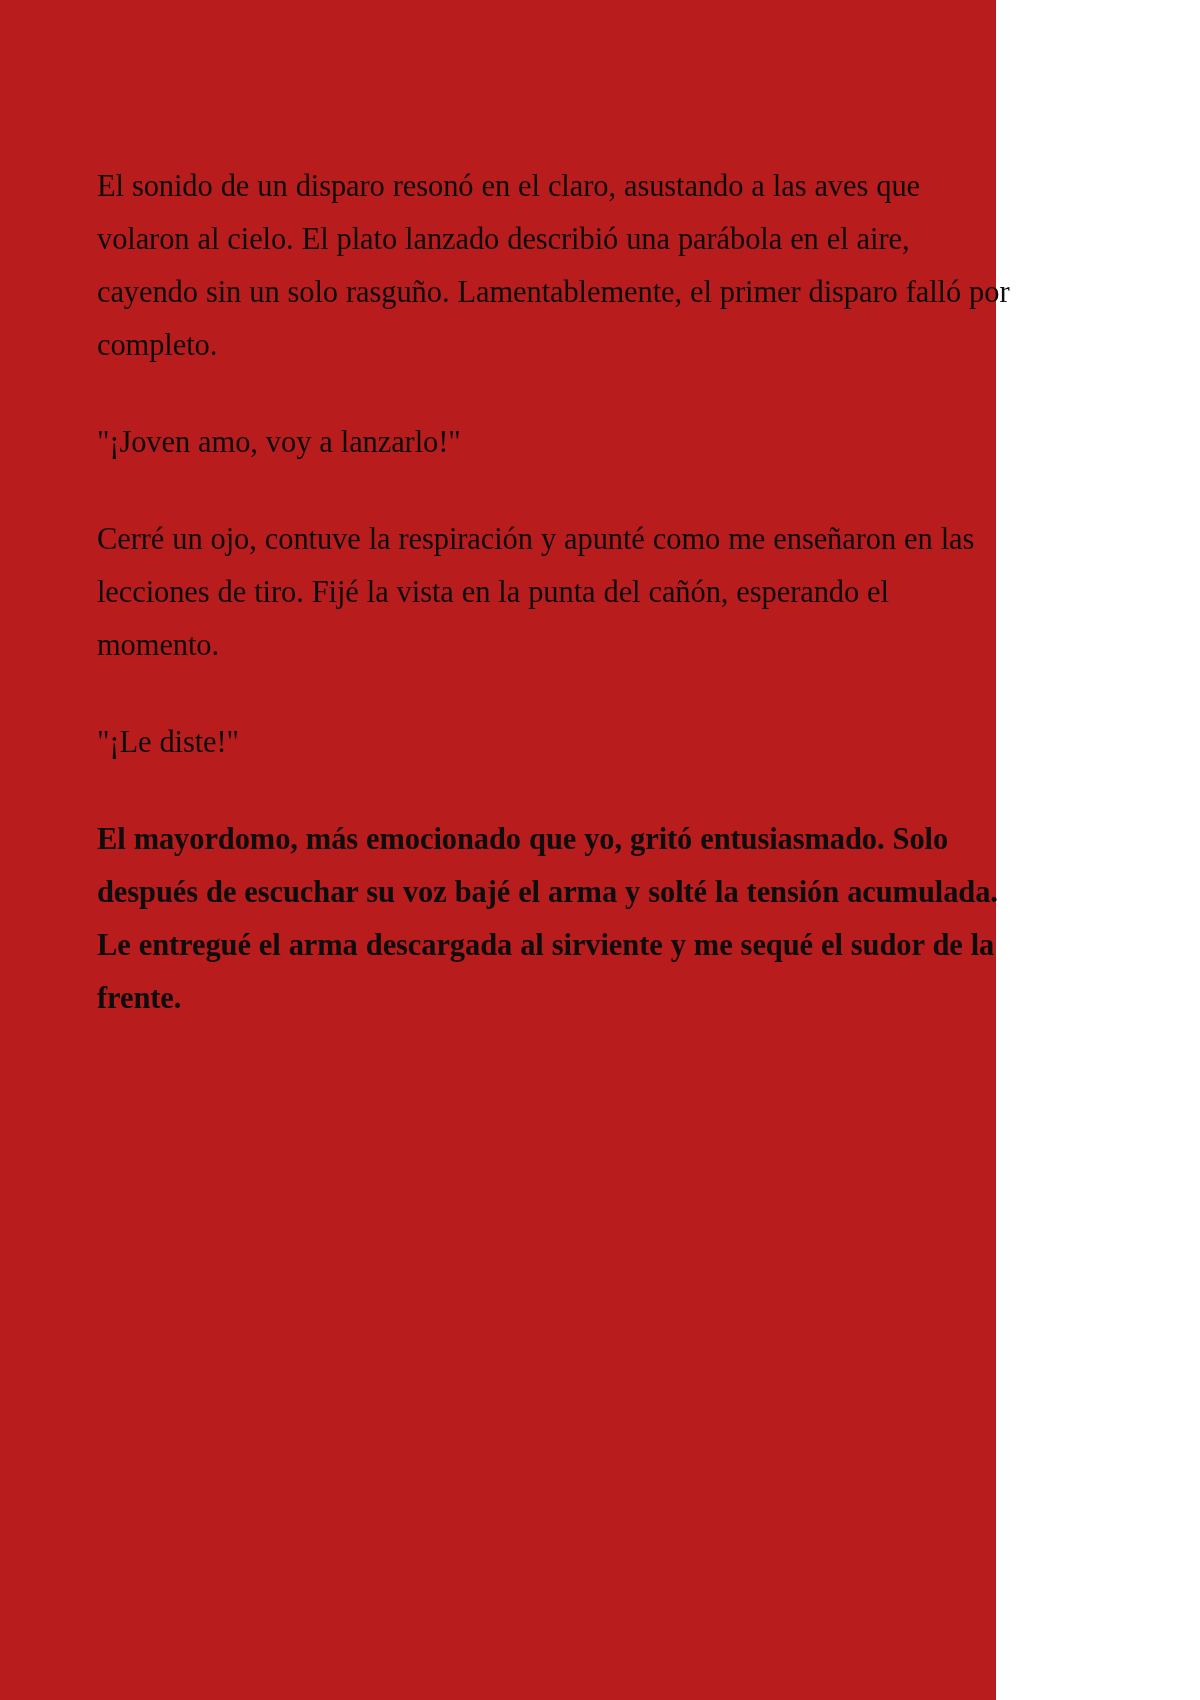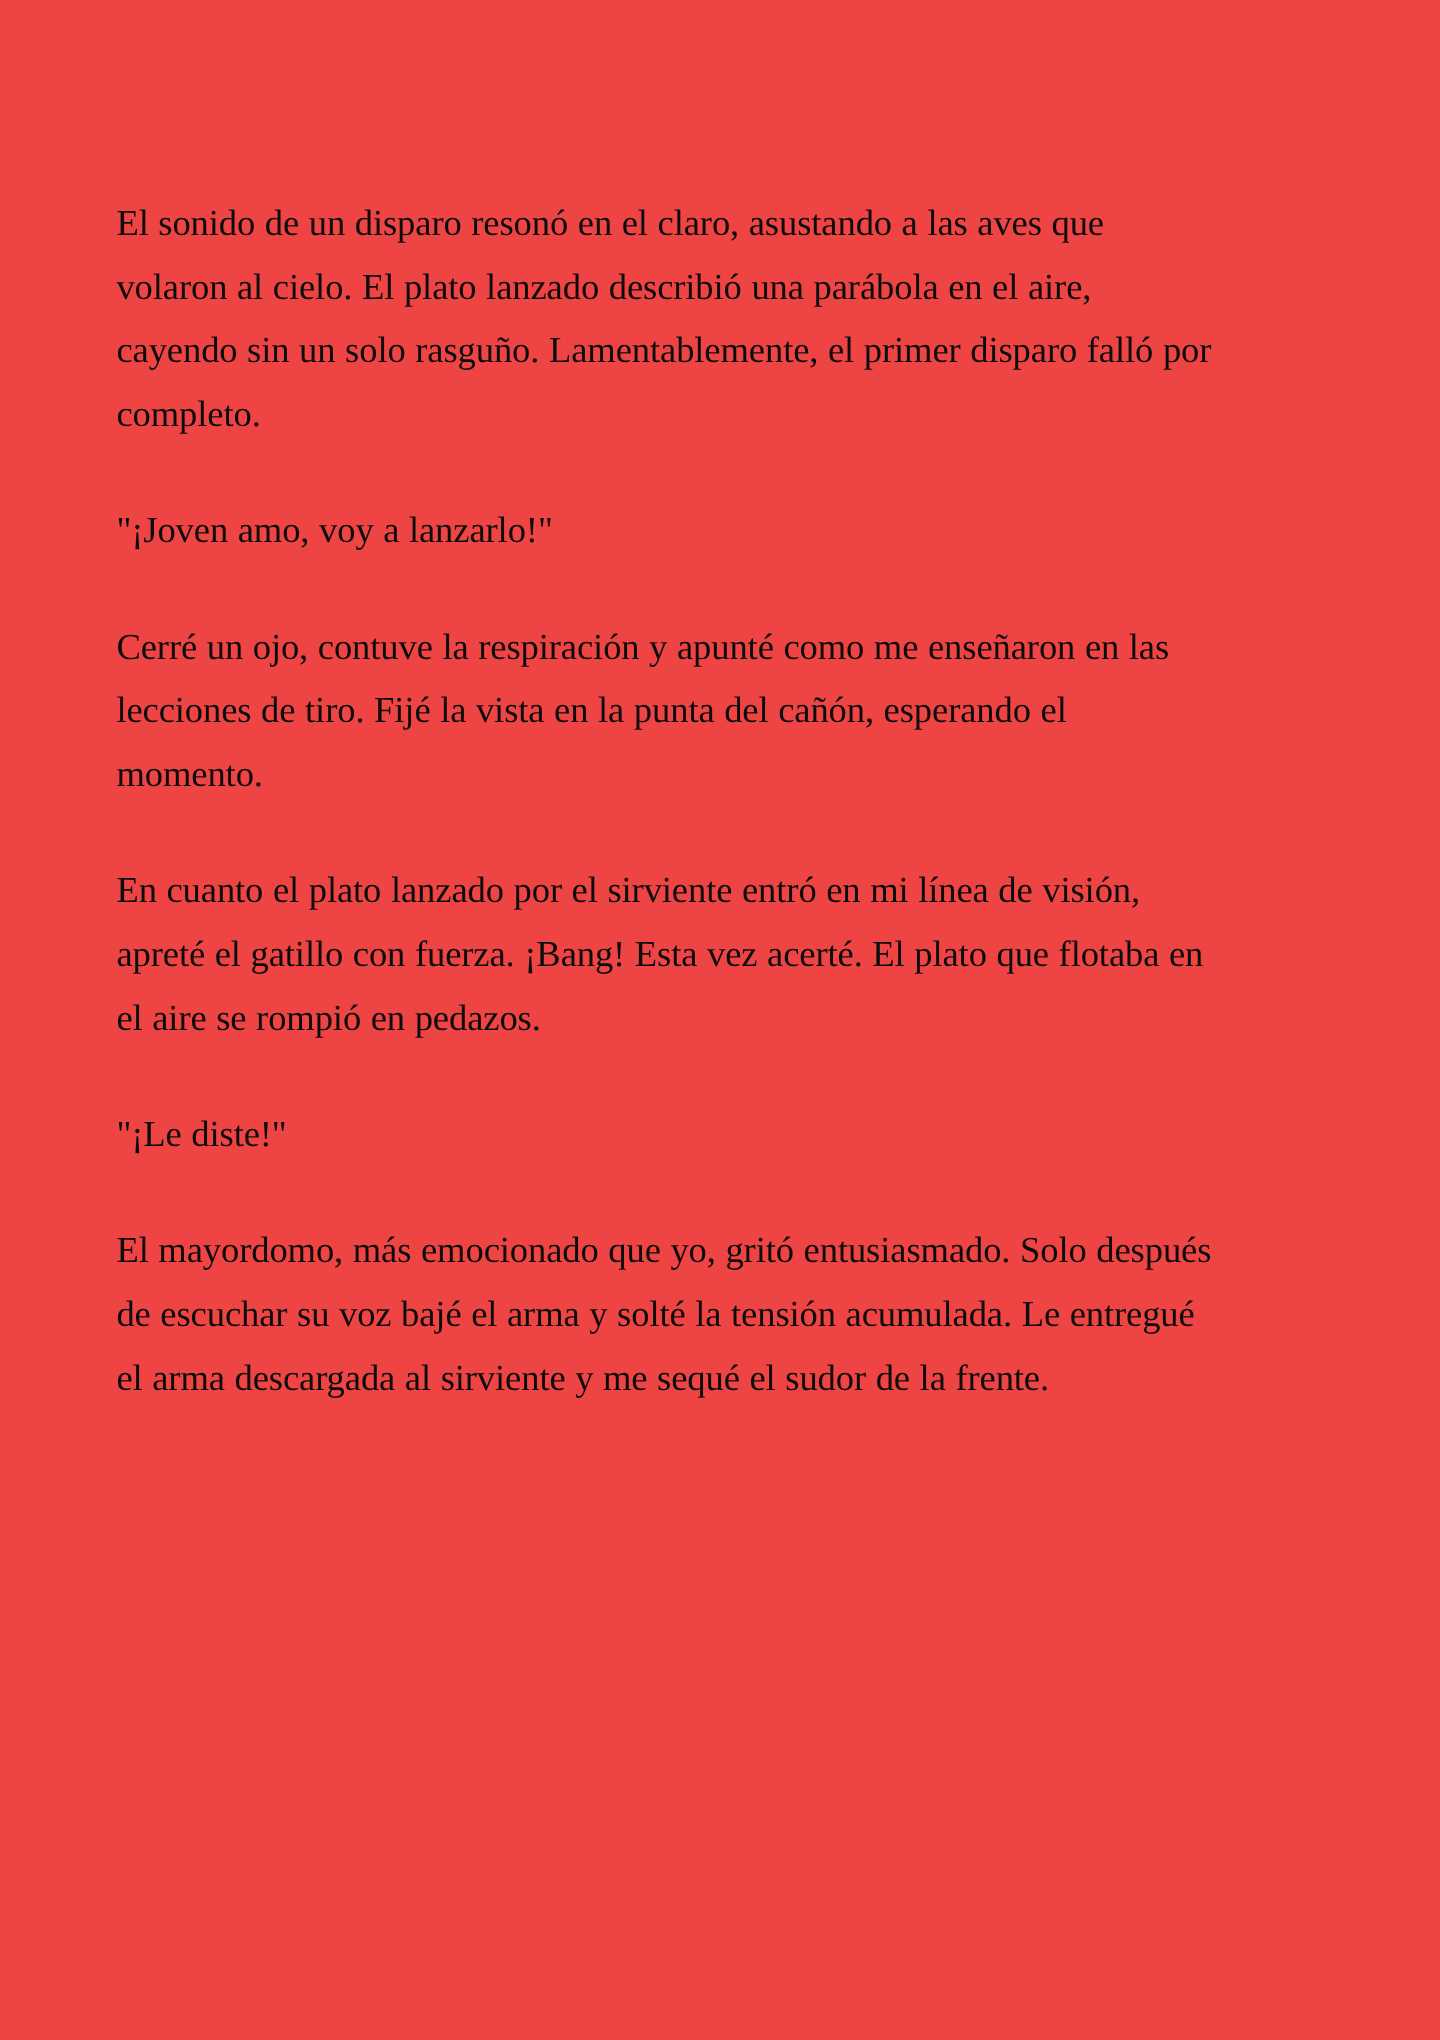--- a/index.html
+++ b/index.html
@@ -13,23 +13,23 @@
     height: 1700px;
     overflow: hidden;
     font-family: "Liberation Serif", "DejaVu Serif", serif;
     color: #0a0a0a;
     -webkit-font-smoothing: antialiased;
   }
 
   .page {
     position: relative;
     box-sizing: border-box;
-    width: 1200px;
+    width: 996px;
     height: 1700px;
-    background: #ef4444;
+    background: #b91c1c;
     padding: 160px 190px 120px 97px;
   }
 
   .doc-body {
     width: 915px;
   }
 
   p.para {
     margin: 0 0 44px 0;
     font-size: 30.5px;
@@ -38,40 +38,40 @@
     word-spacing: 0.5px;
     text-align: left;
     
     transform: none;
     color: #0d0d0d;
     font-weight: 400;
   }
 
   p.para:last-child {
     margin-bottom: 0;
+    font-weight: bold;
   }
 
   
   p.para.dialogue {
     white-space: nowrap;
   }
 </style>
 </head>
 <body style="background-color: rgb(255, 255, 255);">
 
 <div class="page">
   <div class="doc-body">
 
     <p class="para">El sonido de un disparo resonó en el claro, asustando a las aves que volaron al cielo. El plato lanzado describió una parábola en el aire, cayendo sin un solo rasguño. Lamentablemente, el primer disparo falló por completo.</p>
 
 
     <p class="para dialogue">"¡Joven amo, voy a lanzarlo!"</p>
 
     <p class="para">Cerré un ojo, contuve la respiración y apunté como me enseñaron en las lecciones de tiro. Fijé la vista en la punta del cañón, esperando el momento.</p>
 
-    <p class="para">En cuanto el plato lanzado por el sirviente entró en mi línea de visión, apreté el gatillo con fuerza. ¡Bang! Esta vez acerté. El plato que flotaba en el aire se rompió en pedazos.</p>
 
     <p class="para dialogue">"¡Le diste!"</p>
 
     <p class="para">El mayordomo, más emocionado que yo, gritó entusiasmado. Solo después de escuchar su voz bajé el arma y solté la tensión acumulada. Le entregué el arma descargada al sirviente y me sequé el sudor de la frente.</p>
 
   </div>
 </div>
 
 </body></html>

